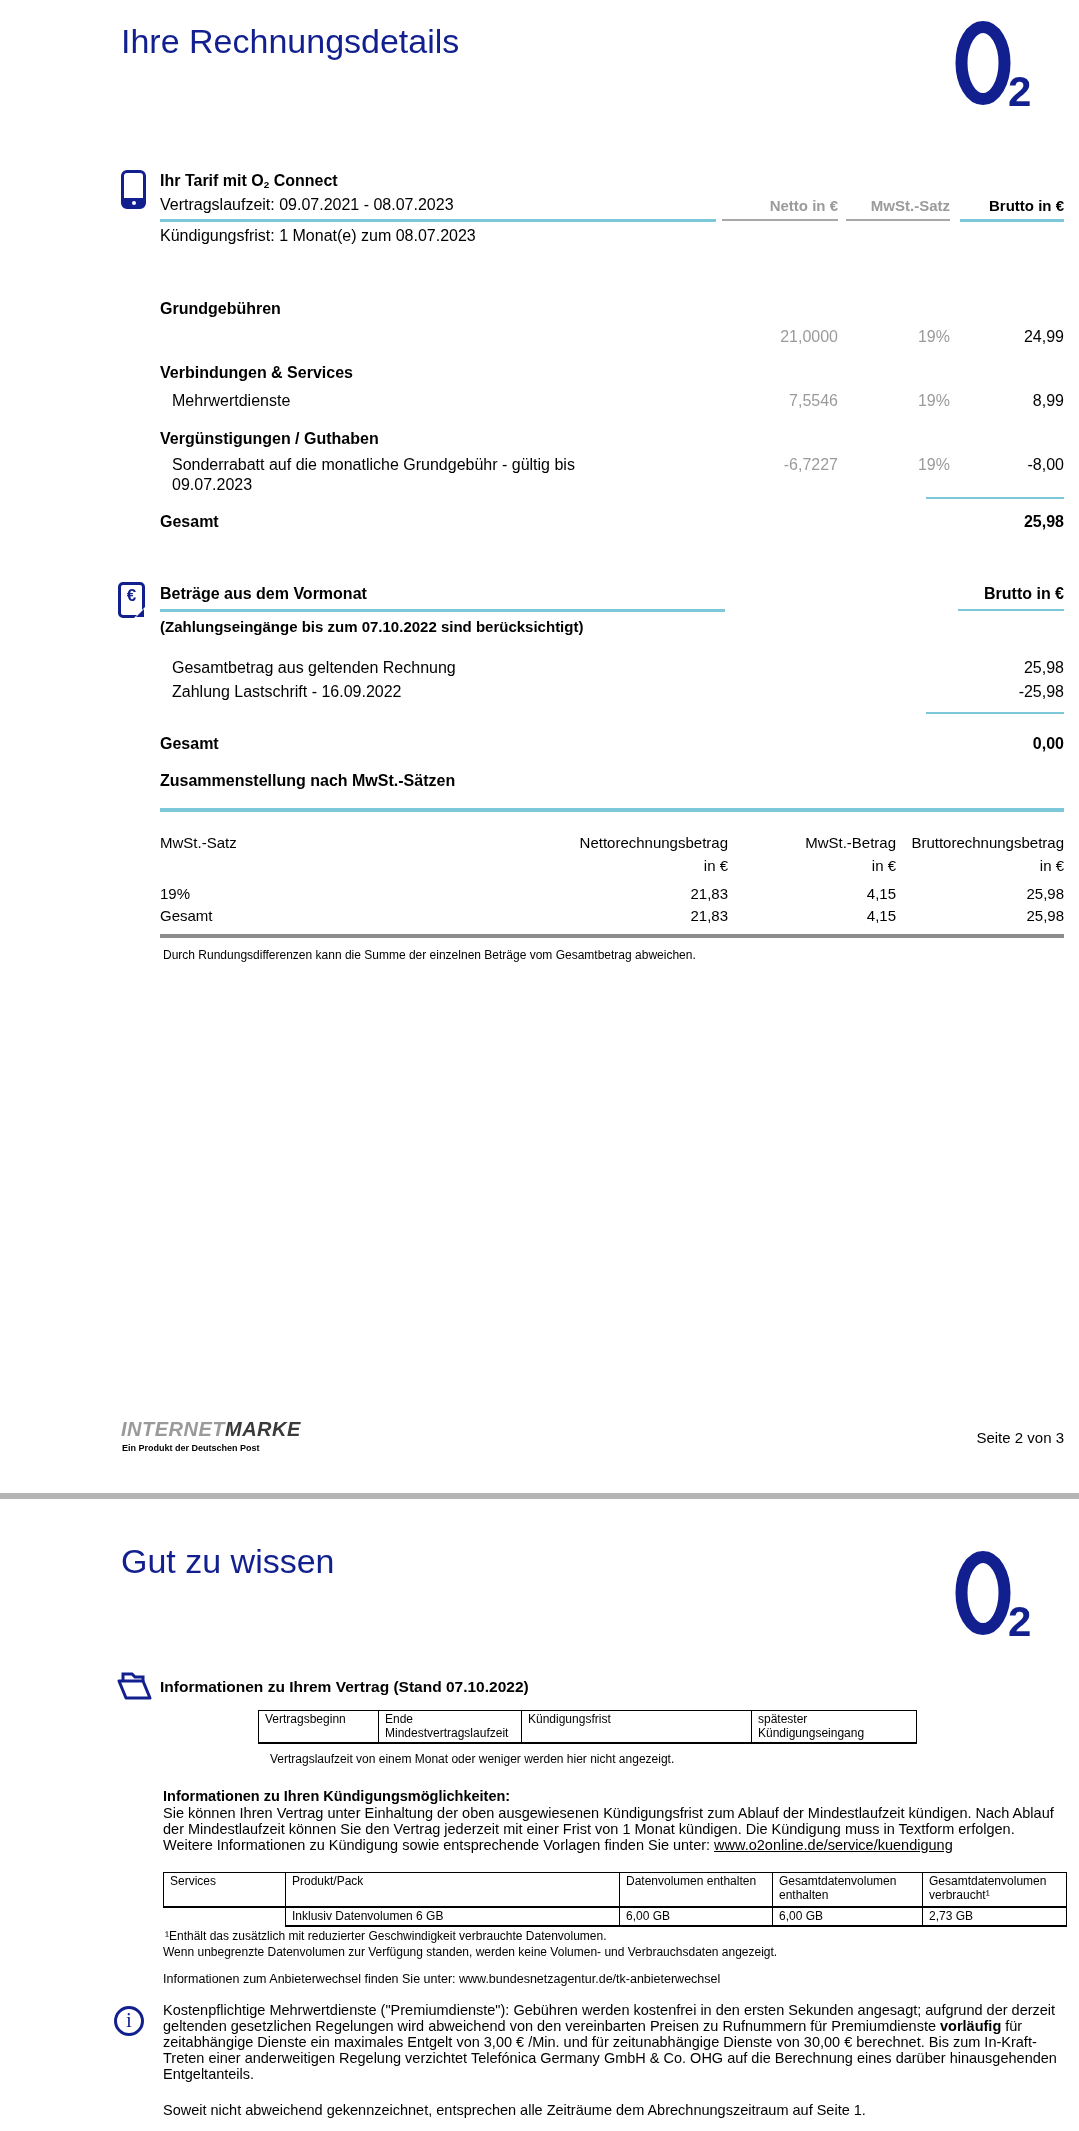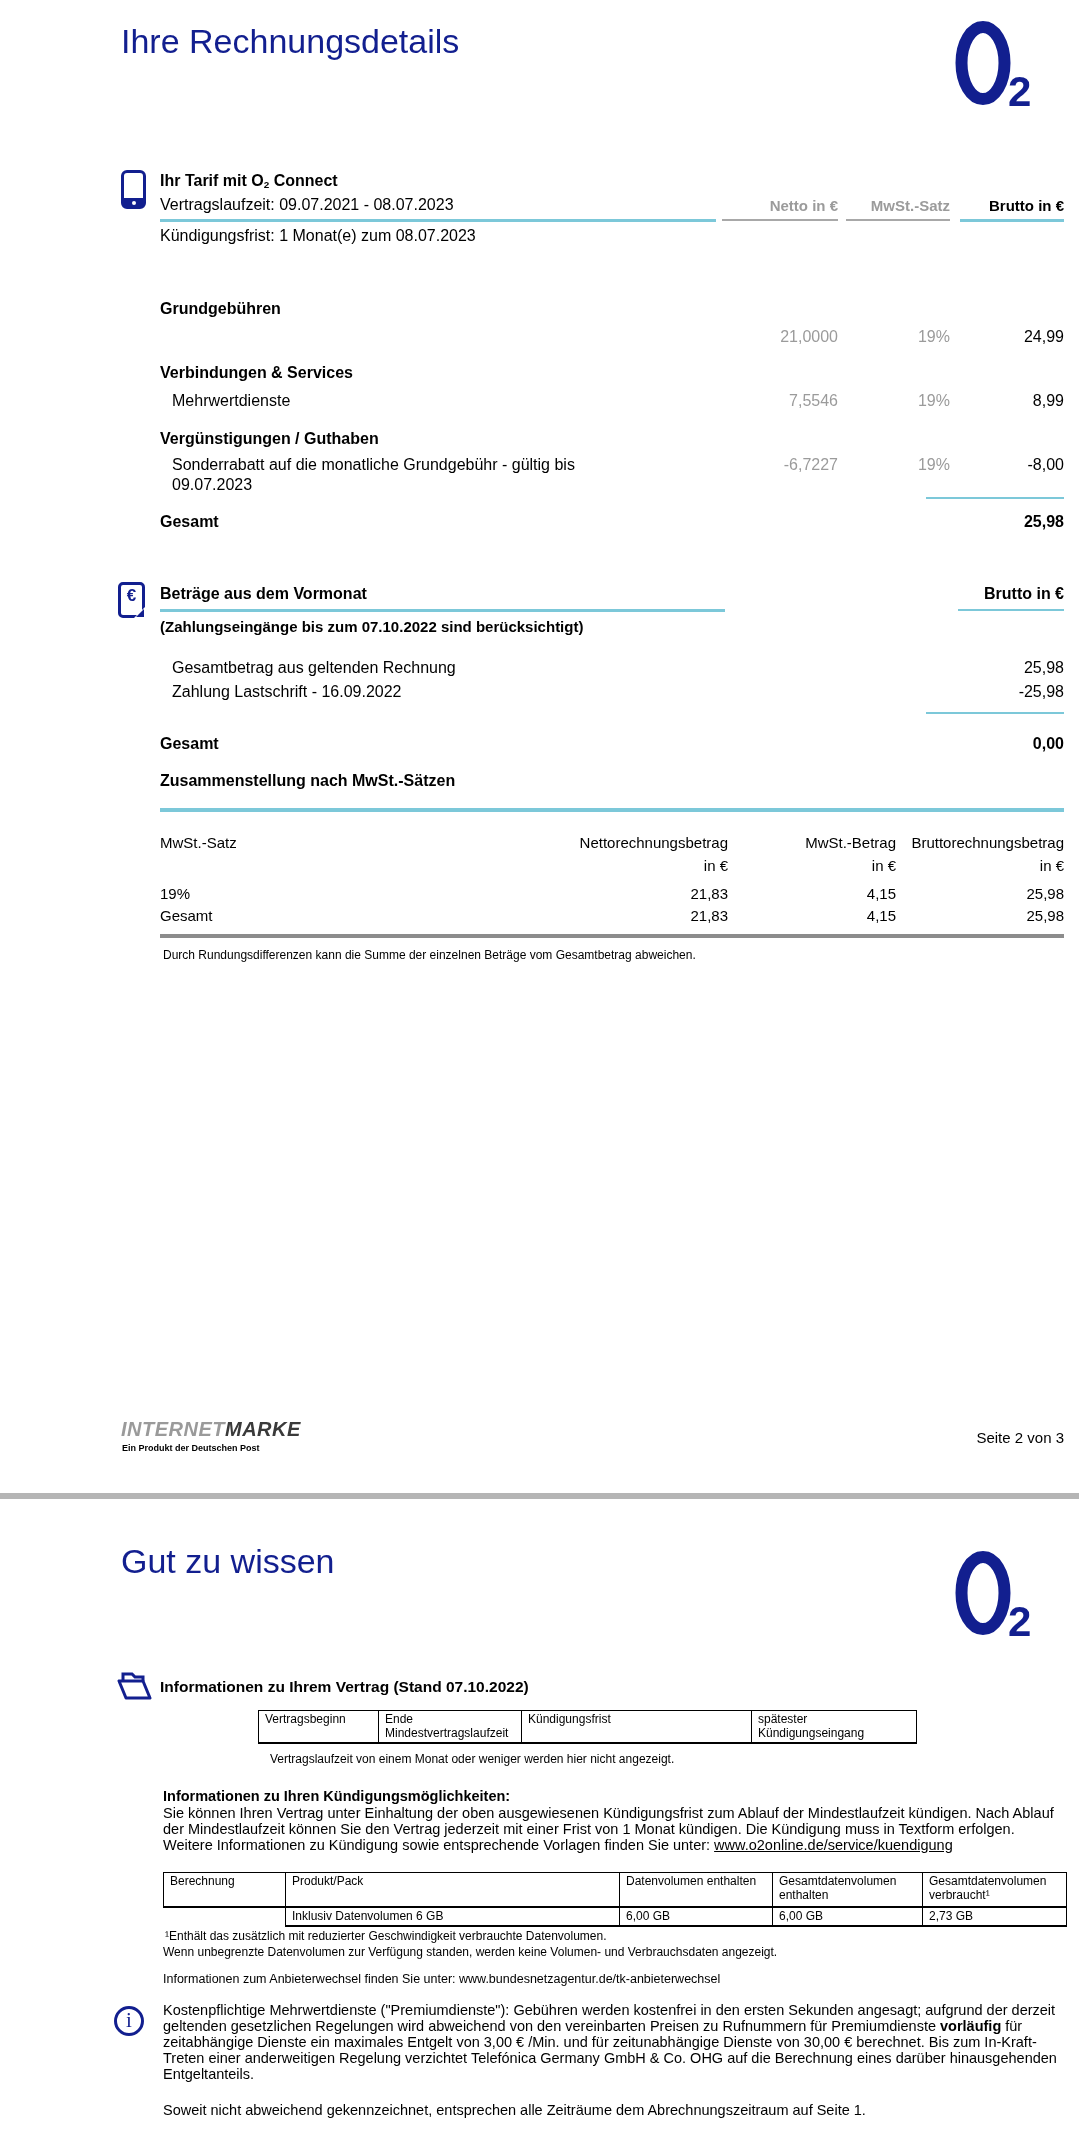--- a/index.html
+++ b/index.html
@@ -194,21 +194,21 @@
   </tbody>
     </table>
   <div class="abs note12" style="left:258px; top:1752px;margin-left:12px;">Vertragslaufzeit von einem Monat oder weniger werden hier nicht angezeigt.</div>
 
   <div class="abs bold" style="left:163px; top:1788px; font-size:14.5px;">Informationen zu Ihren Kündigungsmöglichkeiten:</div>
   <div class="abs para" style="left:163px; top:1805px; width:903px;"><span>Sie können Ihren Vertrag unter Einhaltung der oben ausgewiesenen Kündigungsfrist zum Ablauf der Mindestlaufzeit kündigen. Nach Ablauf der Mindestlaufzeit können Sie den Vertrag jederzeit mit einer Frist von 1 Monat kündigen. Die Kündigung muss in Textform erfolgen. Weitere Informationen zu Kündigung sowie entsprechende Vorlagen finden Sie unter: </span><span class="link">www.o2online.de/service/kuendigung</span></div>
 
   <table class="dtable abs" style="left:163px; top:1872px;">
     <tbody>
         <tr>
-      <th style="width:122px; height:34px;">Berechnung</th>
+      <th style="width:122px; height:34px;">Services</th>
       <th style="width:334px;">Produkt/Pack</th>
       <th style="width:153px;">Datenvolumen enthalten</th>
       <th style="width:150px;">Gesamtdatenvolumen enthalten</th>
       <th style="width:144px;">Gesamtdatenvolumen verbraucht¹</th>
     </tr>
     <tr>
       <td class="nol"></td>
       <td>Inklusiv Datenvolumen 6 GB</td>
       <td>6,00 GB</td>
       <td>6,00 GB</td>

